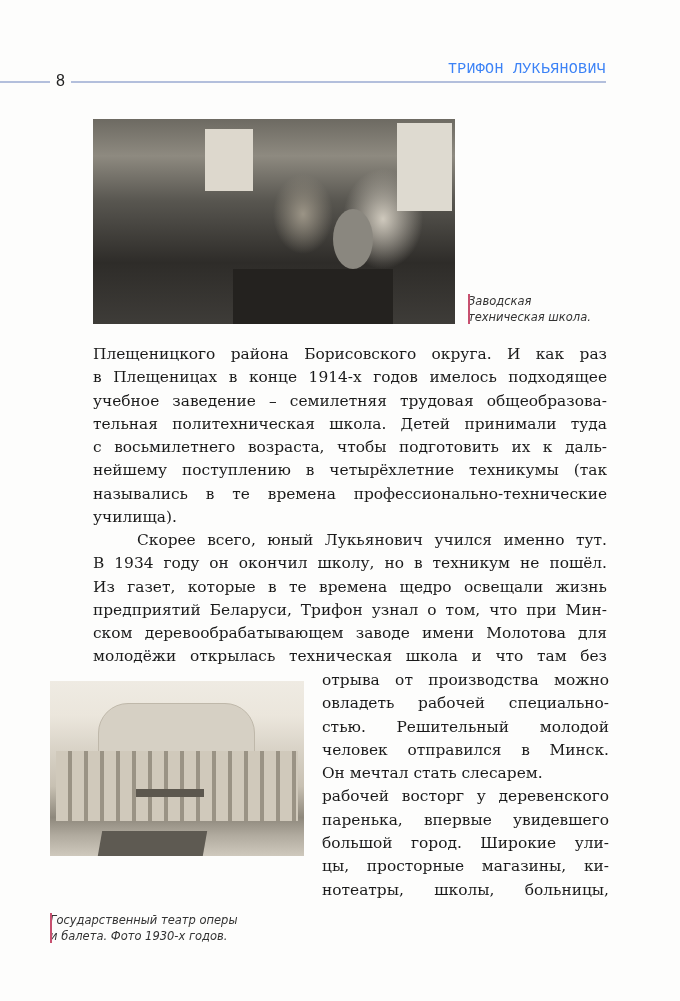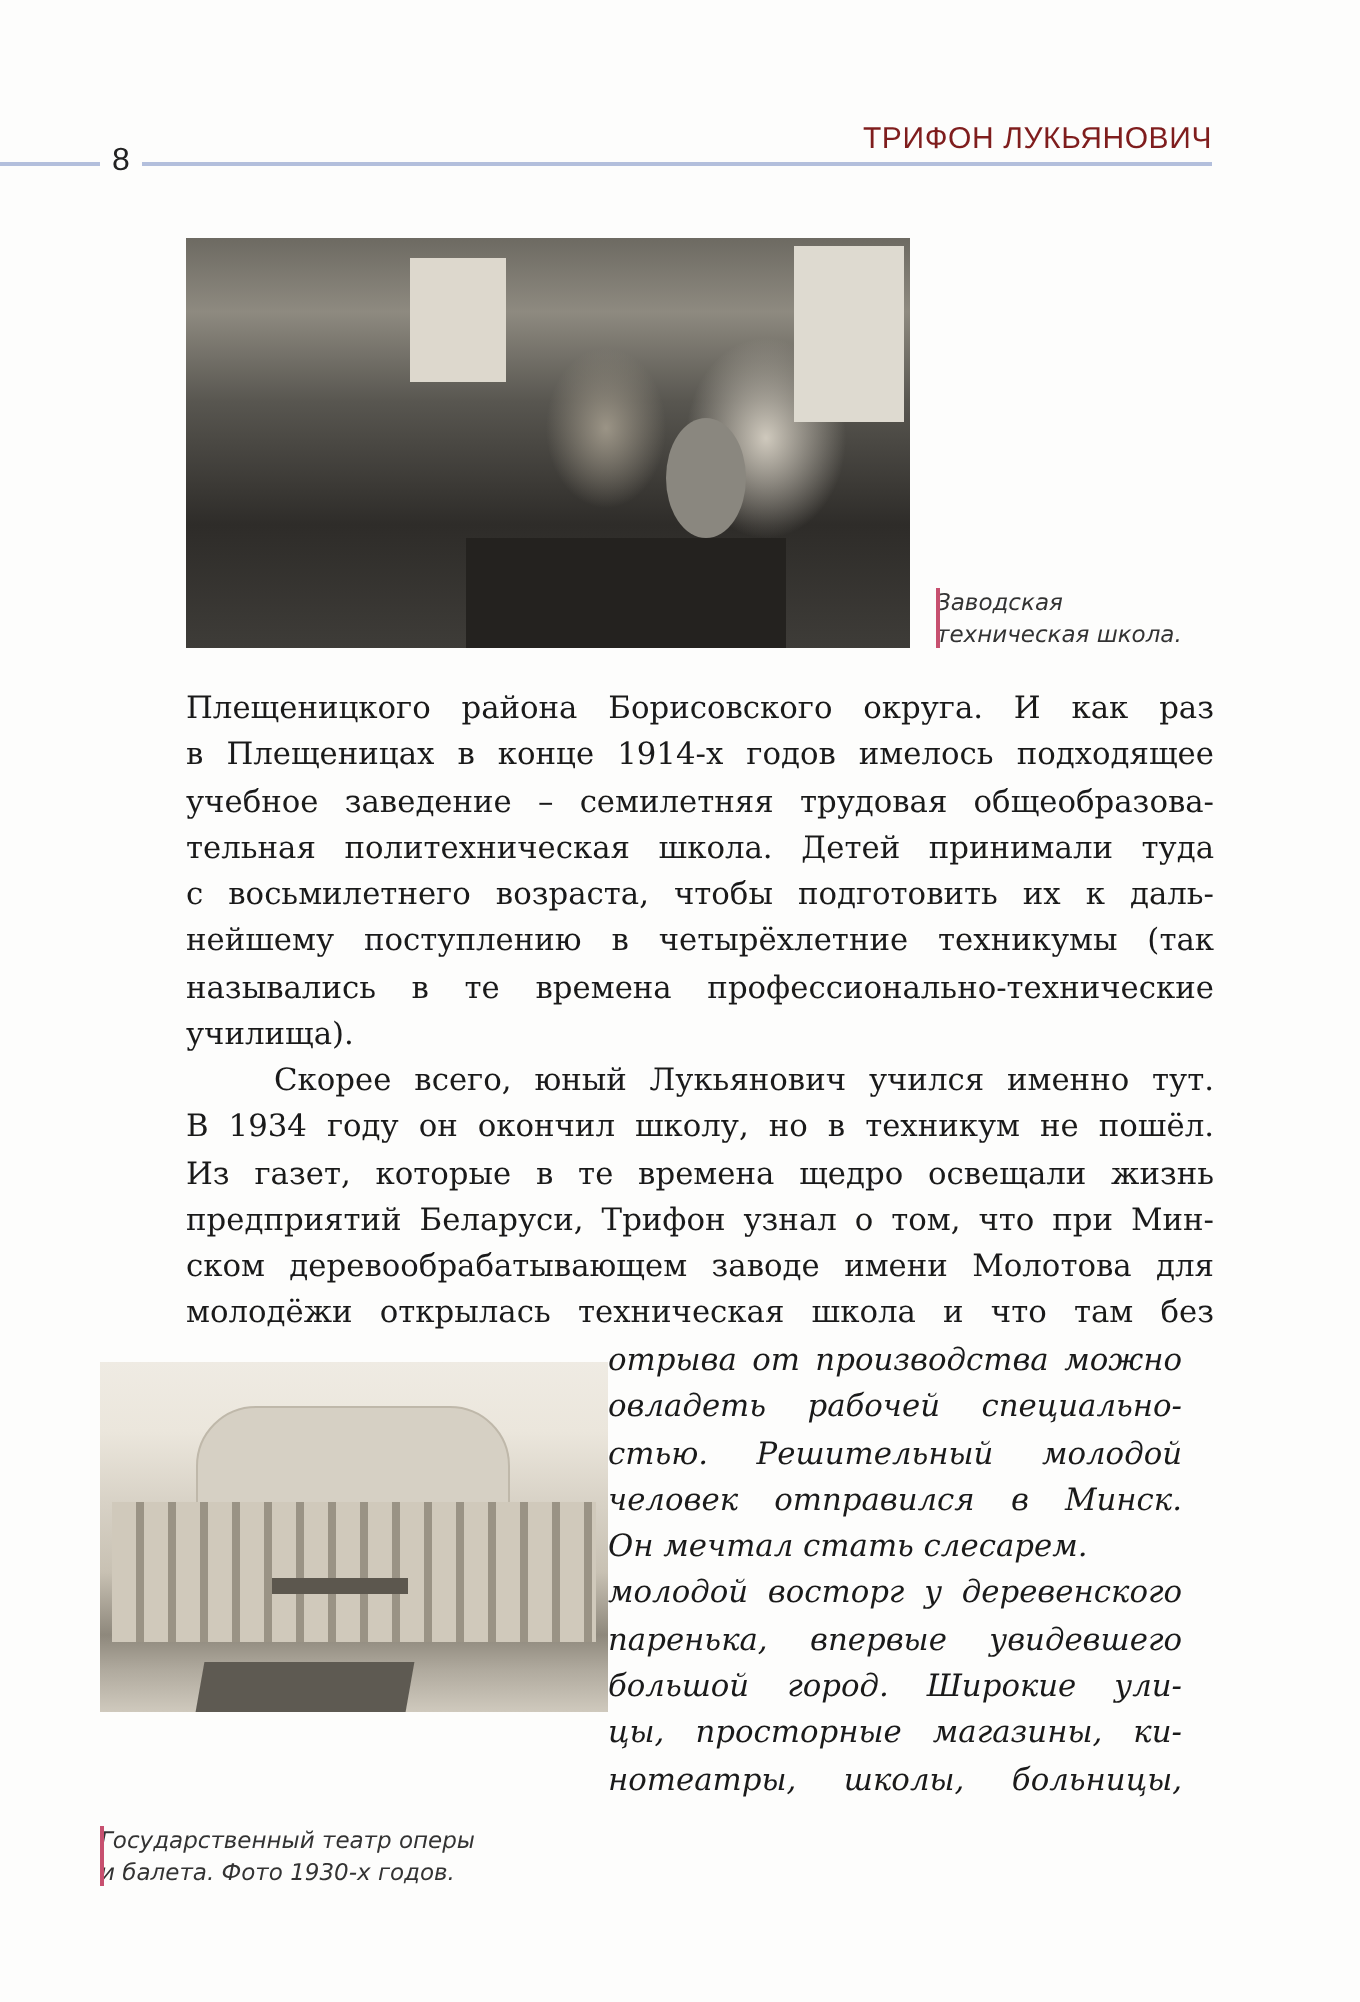--- a/index.html
+++ b/index.html
@@ -1,22 +1,22 @@
 <!DOCTYPE html>
 <html><head>
 <meta charset="utf-8">
 <style>
   html, body { margin:0; padding:0; }
   body { width:680px; height:1001px; background:#fdfdfc; position:relative; overflow:hidden;
          font-family:"DejaVu Serif", serif; color:#1e1e1e; }
   .header-line { position:absolute; left:0; top:81px; width:606px; height:2px; background:#b3bfdc; }
   .page-num { position:absolute; left:50px; top:70px; padding:0 6px; background:#fdfdfc;
               font-family:"Liberation Sans", sans-serif; font-size:16px; color:#222; line-height:22px; }
-  .running-head { position:absolute; right:74px; top:60px; font-family:Liberation Sans, sans-serif;
-                  font-size:15px; letter-spacing:0.3px; color:#7f1d1d; line-height:20px; }
+  .running-head { position:absolute; right:74px; top:60px; font-family:Liberation Mono, monospace;
+                  font-size:15px; letter-spacing:0.3px; color:#3b82f6; line-height:20px; }
 
   .photo { position:absolute; overflow:hidden; }
   .photo1 { left:93px; top:119px; width:362px; height:205px;
     background:
       radial-gradient(ellipse 40px 50px at 290px 100px, #cfc9bd 0%, rgba(0,0,0,0) 100%),
       radial-gradient(ellipse 30px 40px at 210px 95px, #9b9486 0%, rgba(0,0,0,0) 100%),
       linear-gradient(180deg, #6d6a62 0%, #8e8a80 18%, #585650 40%, #2e2c29 70%, #3e3c38 100%); }
   .photo1 .sign1 { position:absolute; left:112px; top:10px; width:48px; height:62px; background:#ddd8cd; }
   .photo1 .sign2 { position:absolute; left:304px; top:4px; width:55px; height:88px; background:#dedad0; }
   .photo1 .lathe { position:absolute; left:140px; top:150px; width:160px; height:55px; background:#24221f; }
@@ -33,21 +33,21 @@
   .caption { position:absolute; font-family:"DejaVu Sans", sans-serif; font-style:italic; font-size:11.5px;
              line-height:16px; color:#333; }
   .caption::before { content:""; position:absolute; left:0; top:1px; bottom:1px; width:2px; background:#c7506f; }
   .caption1 { left:468px; top:293px; width:150px; }
   .caption2 { left:50px; top:870px; width:250px;margin-top:42px; }
 
   .text { position:absolute; font-size:15.4px; line-height:23.3px; text-align:justify; color:#1a1a1a; }
   .text .ind { text-indent:22px; }
   .block1 { left:93px; top:343px; width:514px; }
   .block2 { left:93px; top:529px; width:514px; }
-  .block3 { left:304px; top:669px; width:287px;font-style:italic; }
+  .block3 { left:322px; top:669px; width:287px; }
   .line { display:block; text-align:justify; text-align-last:justify; height:23.3px; white-space:nowrap; }
   .line.last { text-align-last:left; }
   .line.ind { padding-left:22px; }
 </style>
 </head>
 <body>
 
 <div class="header-line"></div>
 <div class="page-num">8</div>
 <div class="running-head">ТРИФОН ЛУКЬЯНОВИЧ</div>
@@ -93,18 +93,18 @@
   <div>Государственный театр оперы</div>
   <div>и балета. Фото 1930-х годов.</div>
 </div>
 
 <div class="text block3">
   <span class="line">отрыва от производства можно</span>
   <span class="line">овладеть рабочей специально-</span>
   <span class="line">стью. Решительный молодой</span>
   <span class="line">человек отправился в Минск.</span>
   <span class="line last">Он мечтал стать слесарем.</span>
-  <span class="line">молодой восторг у деревенского</span>
+  <span class="line">рабочей восторг у деревенского</span>
   <span class="line">паренька, впервые увидевшего</span>
   <span class="line">большой город. Широкие ули-</span>
   <span class="line">цы, просторные магазины, ки-</span>
   <span class="line">нотеатры, школы, больницы,</span>
 </div>
 
 </body></html>

